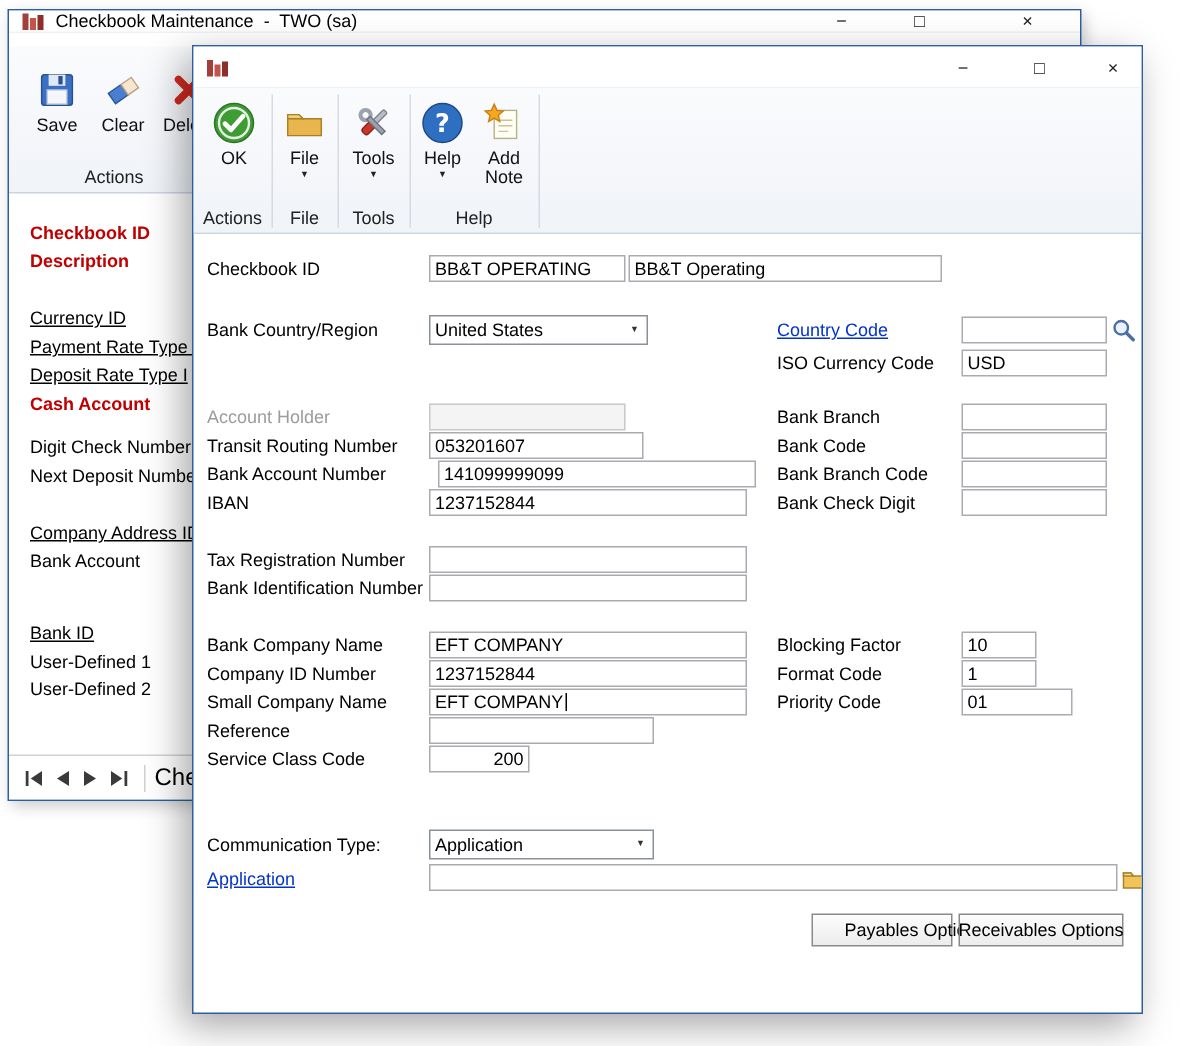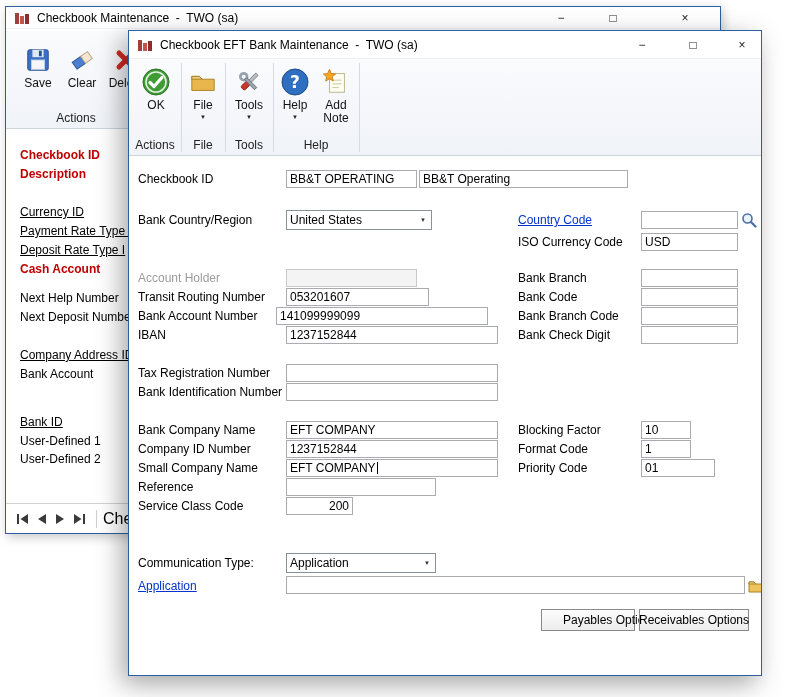--- a/index.html
+++ b/index.html
@@ -34,21 +34,21 @@
   .caret{display:inline-block;width:1px;height:12px;background:#000;vertical-align:-2px;margin-left:1px;}
   .bottombar{position:absolute;left:0;right:0;bottom:0;height:30px;border-top:1px solid #d2d2d2;display:flex;align-items:center;padding-left:8px;background:#fff;}
   .vcrbtn{width:16px;height:16px;display:flex;align-items:center;justify-content:center;margin-right:3px;}
   .vsep2{width:1px;height:18px;background:#cfcfcf;margin:0 6px;}
   .bottomtext{font-size:16px;color:#000;}
 </style>
 </head>
 <body>
 
 <div class="window" id="bg-window">
-  <div class="titlebar" style="height:22px;">
+  <div class="titlebar" style="height:15px;">
     <span class="appicon">
       <svg width="16" height="16" viewBox="0 0 16 16">
           <rect x="1" y="3" width="4" height="11" fill="#a33f39"></rect>
           <rect x="6" y="6" width="4" height="8" fill="#c4534c"></rect>
           <rect x="11" y="4" width="4" height="10" fill="#8c2f2a"></rect>
         </svg>
     </span>
     <span class="title">Checkbook Maintenance  -  TWO (sa)</span>
     <span class="wbtn" style="left:539px;">−</span>
     <span class="wbtn" style="left:591px;">□</span>
@@ -90,21 +90,21 @@
     <div class="vsep" style="left:142px;"></div>
   </div>
 
   <div>
     <div class="lbl req" style="left:14px;top:140px;">Checkbook ID</div>
     <div class="lbl req" style="left:14px;top:159px;">Description</div>
     <div class="lbl ulink" style="left:14px;top:197px;">Currency ID</div>
     <div class="lbl ulink" style="left:14px;top:216px;">Payment Rate Type I</div>
     <div class="lbl ulink" style="left:14px;top:235px;">Deposit Rate Type I</div>
     <div class="lbl req" style="left:14px;top:254px;">Cash Account</div>
-    <div class="lbl" style="left:14px;top:283px;">Next Help Number</div>
+    <div class="lbl" style="left:14px;top:283px;">Digit Check Number</div>
     <div class="lbl" style="left:14px;top:302px;">Next Deposit Number</div>
     <div class="lbl ulink" style="left:14px;top:340px;">Company Address ID</div>
     <div class="lbl" style="left:14px;top:359px;">Bank Account</div>
     <div class="lbl ulink" style="left:14px;top:407px;">Bank ID</div>
     <div class="lbl" style="left:14px;top:426px;">User-Defined 1</div>
     <div class="lbl" style="left:14px;top:444px;">User-Defined 2</div>
   </div>
 
   <div class="bottombar">
     <span class="vcrbtn">
@@ -136,21 +136,20 @@
 
 <div class="window" id="fg-window">
   <div class="titlebar" style="height:28px;">
     <span class="appicon">
       <svg width="16" height="16" viewBox="0 0 16 16">
           <rect x="1" y="3" width="4" height="11" fill="#a33f39"></rect>
           <rect x="6" y="6" width="4" height="8" fill="#c4534c"></rect>
           <rect x="11" y="4" width="4" height="10" fill="#8c2f2a"></rect>
         </svg>
     </span>
-    <span class="title">Checkbook EFT Bank Maintenance  -  TWO (sa)</span>
     <span class="wbtn" style="left:497px;">−</span>
     <span class="wbtn" style="left:548px;">□</span>
     <span class="wbtn" style="left:597px;">×</span>
   </div>
 
   <div class="ribbon" style="top:28px;height:97px;">
     <div class="rbtn" style="left:8px;width:38px;top:8px;">
       <span class="ric">
         <svg width="30" height="30" viewBox="0 0 30 30">
             <circle cx="15" cy="15" r="13" fill="#3f9c35" stroke="#2d7226"></circle>
@@ -239,21 +238,21 @@
         </svg>
     </span>
     <div class="lbl" style="left:389px;top:203px;">ISO Currency Code</div>
     <div class="fld" style="left:512px;top:202px;width:97px;">USD</div>
 
     <div class="lbl dis" style="left:9px;top:239px;">Account Holder</div>
     <div class="fld dis" style="left:157px;top:238px;width:131px;"></div>
     <div class="lbl" style="left:9px;top:258px;">Transit Routing Number</div>
     <div class="fld" style="left:157px;top:257px;width:143px;">053201607</div>
     <div class="lbl" style="left:9px;top:277px;">Bank Account Number</div>
-    <div class="fld" style="left:147px;top:276px;width:212px;">141099999099</div>
+    <div class="fld" style="left:163px;top:276px;width:212px;">141099999099</div>
     <div class="lbl" style="left:9px;top:296px;">IBAN</div>
     <div class="fld" style="left:157px;top:295px;width:212px;">1237152844</div>
 
     <div class="lbl" style="left:389px;top:239px;">Bank Branch</div>
     <div class="fld" style="left:512px;top:238px;width:97px;"></div>
     <div class="lbl" style="left:389px;top:258px;">Bank Code</div>
     <div class="fld" style="left:512px;top:257px;width:97px;"></div>
     <div class="lbl" style="left:389px;top:277px;">Bank Branch Code</div>
     <div class="fld" style="left:512px;top:276px;width:97px;"></div>
     <div class="lbl" style="left:389px;top:296px;">Bank Check Digit</div>

